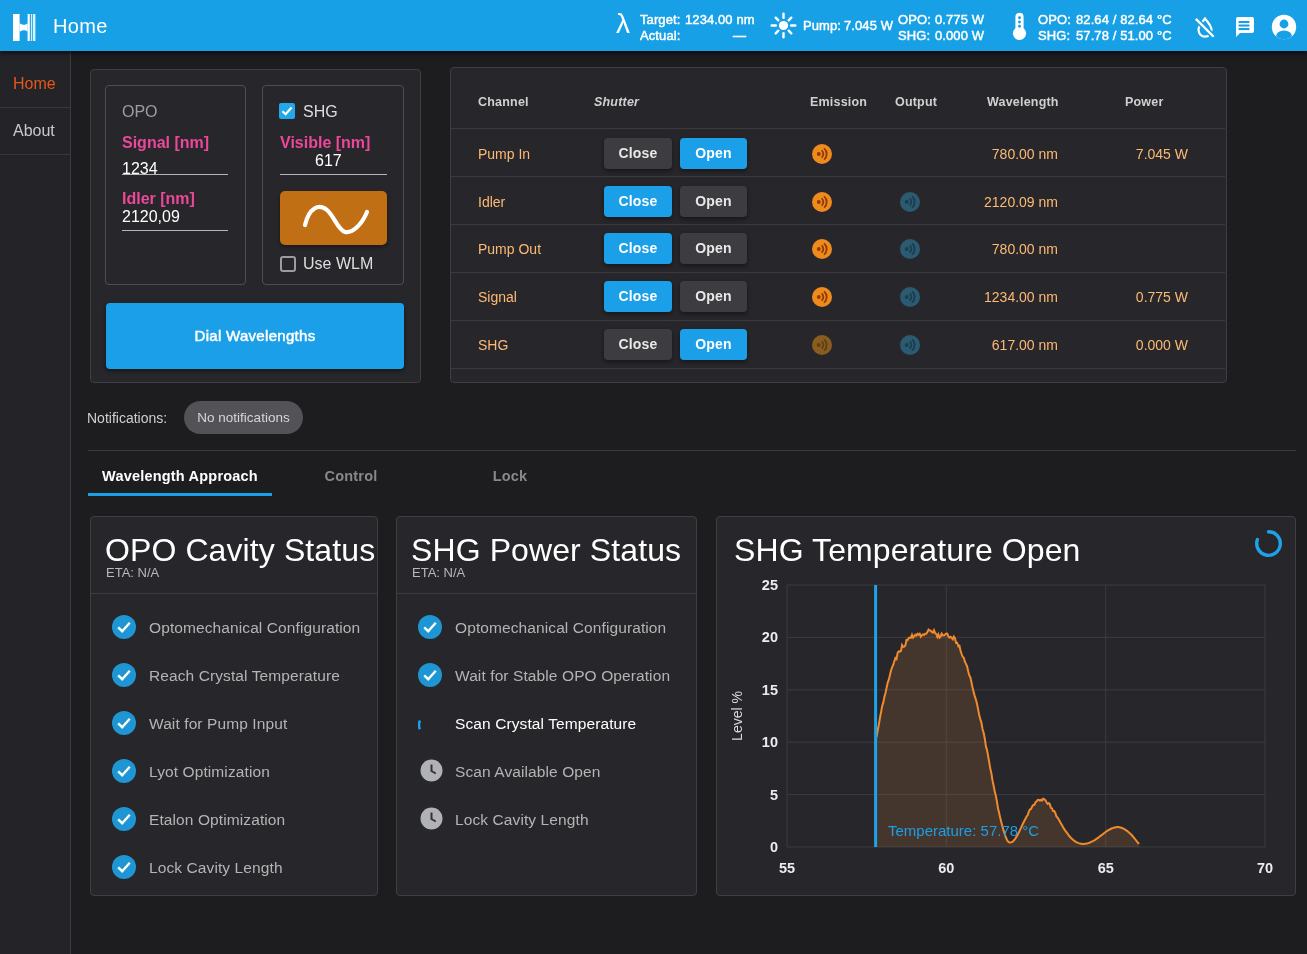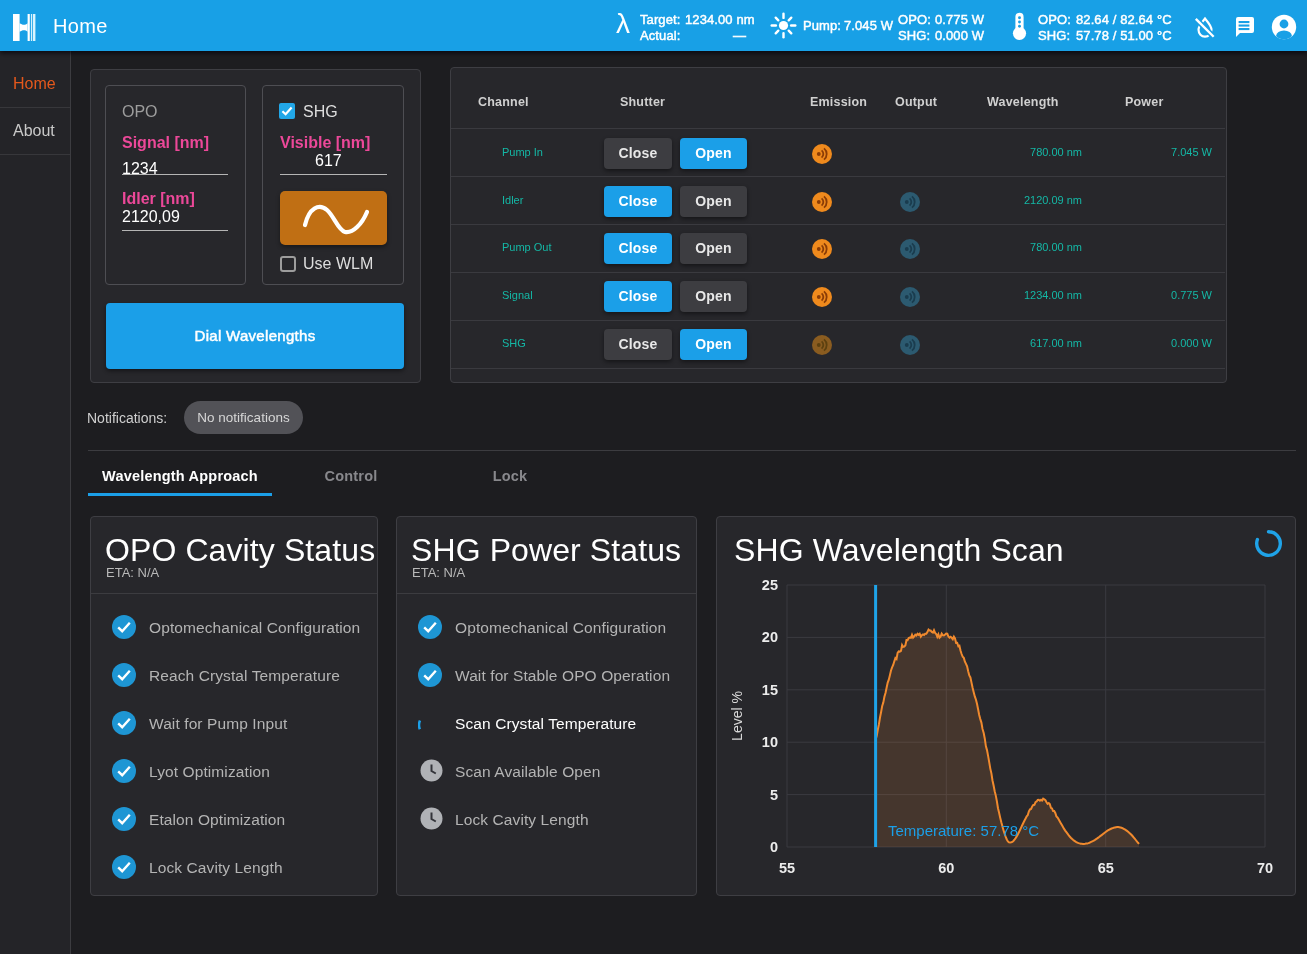--- a/index.html
+++ b/index.html
@@ -31,21 +31,21 @@
   .fvalue { font-size:16px; color:#fff; }
   .inputline { border-bottom:1px solid #b5b5b5; }
 
   .btn-blue { background:#1b9fe8; color:#fff; border-radius:4px; text-align:center;
     box-shadow:0 2px 4px rgba(0,0,0,0.45); }
   .btn-dark { background:#3d3d41; color:#e8e8e8; border-radius:4px; text-align:center;
     box-shadow:0 2px 4px rgba(0,0,0,0.45); }
 
   
   .th { position:absolute; font-size:12.5px; font-weight:bold; color:#d0d0d0; letter-spacing:0.2px; }
-  .td { position:absolute; font-size:11px; color:#14b8a6;margin-left:24px; }
+  .td { position:absolute; font-size:14px; color:#fdba74; }
   .rline { position:absolute; left:451px; width:774px; height:1px; background:#3a3a3f; }
 
   .shbtn { position:absolute; width:68px; height:31px; font-size:14px; line-height:31px; font-weight:bold; letter-spacing:0.2px; }
 
   
   .pill { position:absolute; left:184px; top:401px; width:119px; height:33px; border-radius:17px;
     background:#525257; color:#d6d6d6; font-size:13.5px; text-align:center; line-height:33px; }
   .tab { position:absolute; font-size:14.5px; letter-spacing:0.2px; font-weight:bold; }
 
   
@@ -182,21 +182,21 @@
 <svg class="abs" style="left:280px; top:256px;" width="16" height="16" viewBox="0 0 16 16">
   <rect x="1" y="1" width="14" height="14" rx="2" fill="none" stroke="#9d9d9d" stroke-width="2"></rect>
 </svg>
 <div class="abs" style="left:303px; top:255px; font-size:16px; color:#dedede;">Use WLM</div>
 
 <div class="btn-blue abs" style="left:106px; top:303px; width:298px; height:66px; line-height:66px; font-size:15px; -webkit-text-stroke:0.5px #fff; letter-spacing:0.3px;">Dial Wavelengths</div>
 
 <div class="card" style="left:450px; top:67px; width:777px; height:316px;"></div>
 
 <div class="th" style="left:478px; top:95px;">Channel</div>
-<div class="th" style="left:620px; top:95px;">Shutter</div>
+<div class="th" style="left:594px; top:95px;font-style:italic;">Shutter</div>
 <div class="th" style="left:810px; top:95px;">Emission</div>
 <div class="th" style="left:895px; top:95px;">Output</div>
 <div class="th" style="left:987px; top:95px;">Wavelength</div>
 <div class="th" style="left:1125px; top:95px;">Power</div>
 
 <div class="rline" style="top:128px;"></div>
 <div class="rline" style="top:176px;"></div>
 <div class="rline" style="top:224px;"></div>
 <div class="rline" style="top:272px;"></div>
 <div class="rline" style="top:320px;"></div>
@@ -353,21 +353,21 @@
     <path d="M11.5,5.6 L11.5,12 L15.8,14.5" fill="none" stroke="#33343a" stroke-width="2"></path>
   </svg>
 <div class="sitem" style="left:455px; top:763px;">Scan Available Open</div>
 <svg class="abs" style="left:420px; top:807px;" width="23" height="23" viewBox="0 0 23 23">
     <circle cx="11.5" cy="11.5" r="11" fill="#b0b2b6"></circle>
     <path d="M11.5,5.6 L11.5,12 L15.8,14.5" fill="none" stroke="#33343a" stroke-width="2"></path>
   </svg>
 <div class="sitem" style="left:455px; top:811px;">Lock Cavity Length</div>
 
 <div class="card" style="left:716px; top:516px; width:580px; height:380px;"></div>
-<div class="abs cardtitle" style="left:734px; top:532px;">SHG Wavelength Scan</div>
+<div class="abs cardtitle" style="left:734px; top:532px;">SHG Temperature Open</div>
 <svg class="abs" style="left:1254px; top:529px;" width="29" height="29" viewBox="0 0 29 29">
   <path d="M 14.5,2.7 A 11.8,11.8 0 1 1 3.4,10.5" fill="none" stroke="#1fa3e8" stroke-width="3.4" stroke-linecap="round"></path>
 </svg>
 
 <svg class="abs" style="left:716px; top:516px;" width="580" height="380" viewBox="716 516 580 380">
 <line x1="787.0" y1="585" x2="787.0" y2="847" stroke="#3b3b40" stroke-width="1"></line>
 <line x1="946.3" y1="585" x2="946.3" y2="847" stroke="#3b3b40" stroke-width="1"></line>
 <line x1="1105.7" y1="585" x2="1105.7" y2="847" stroke="#3b3b40" stroke-width="1"></line>
 <line x1="1265.0" y1="585" x2="1265.0" y2="847" stroke="#3b3b40" stroke-width="1"></line>
 <line x1="787" y1="585.0" x2="1265" y2="585.0" stroke="#3b3b40" stroke-width="1"></line>

